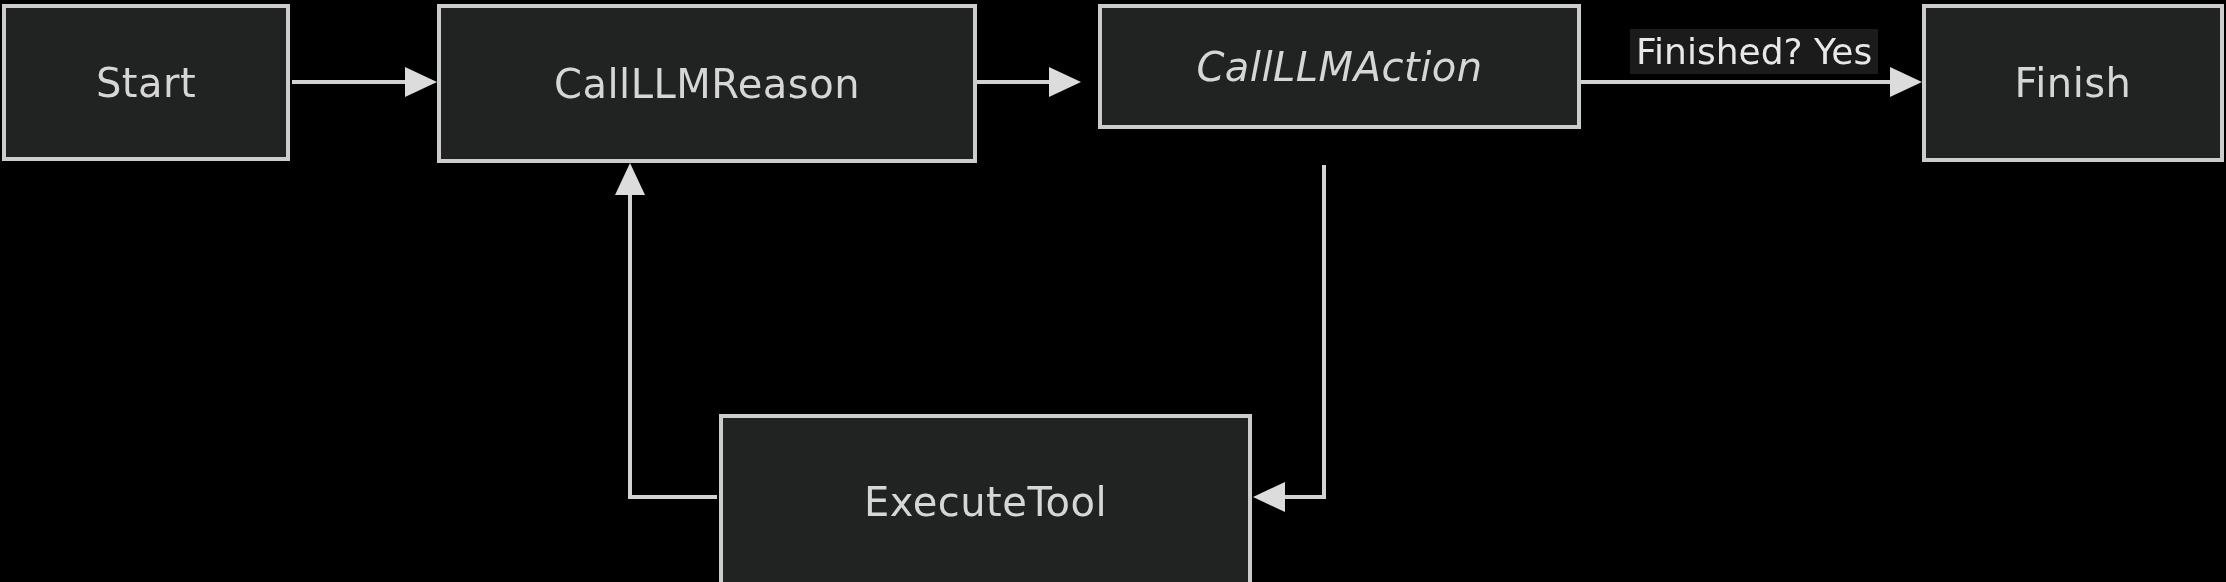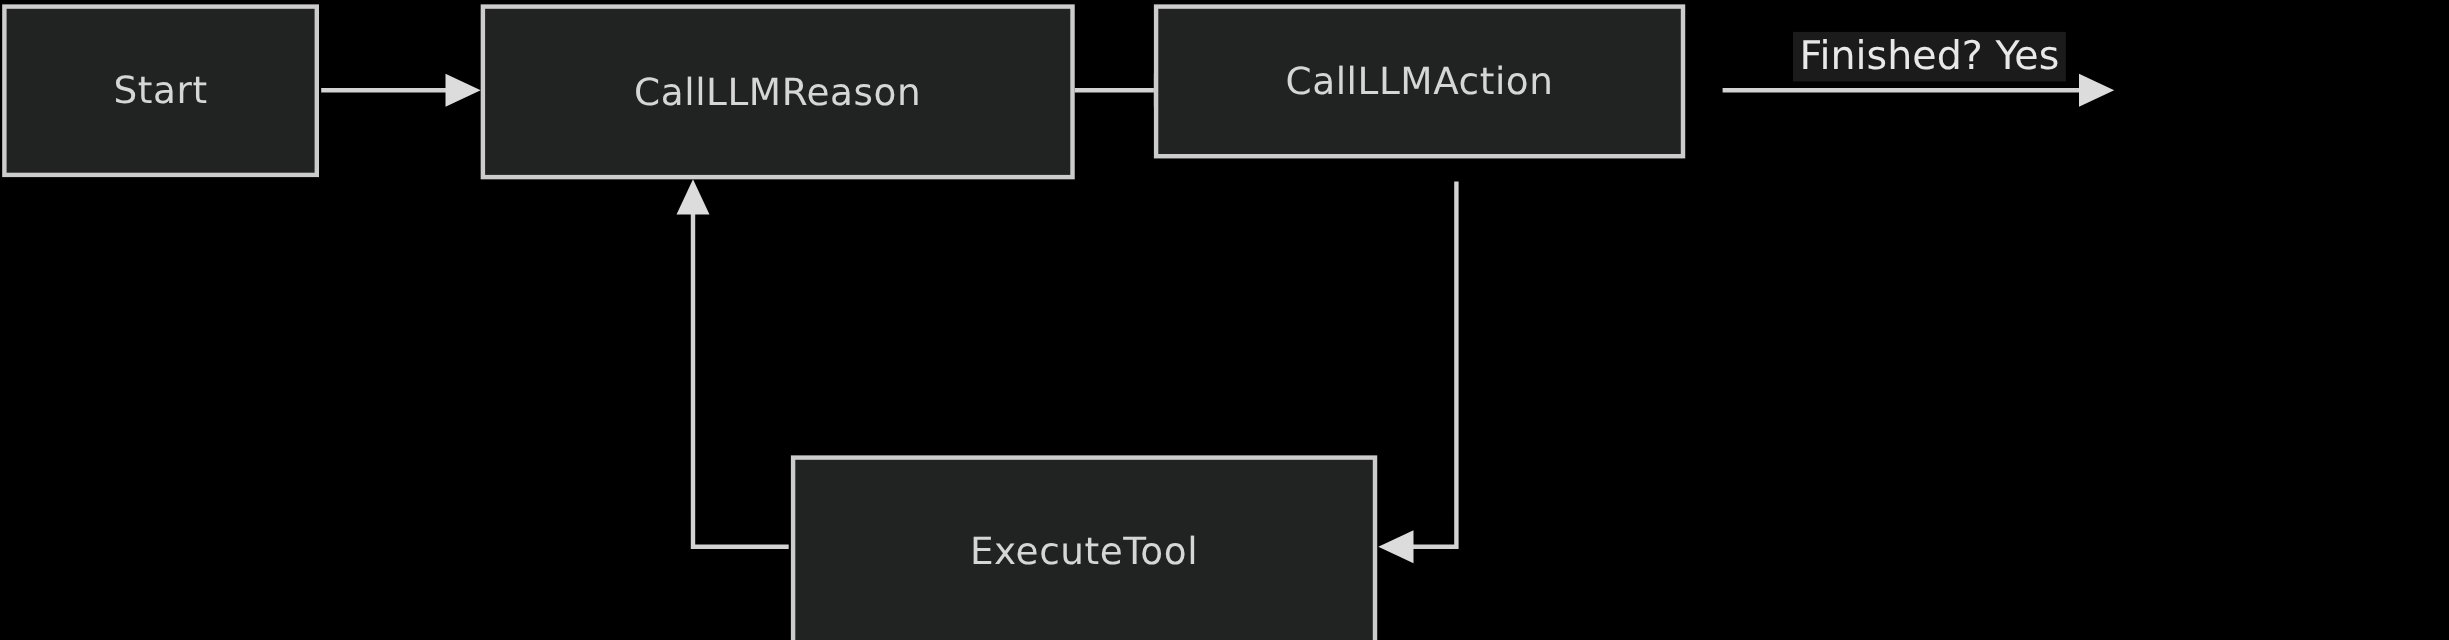--- a/index.html
+++ b/index.html
@@ -36,21 +36,21 @@
     position: absolute;
     box-sizing: border-box;
     background: #212222;
     border: 4px solid #cccccc;
     display: flex;
     align-items: center;
     justify-content: center;
   }
   .node-label {
     color: #d6d6d6;
-    font-size: 34px;
+    font-size: 40px;
     letter-spacing: 0.5px;
     white-space: nowrap;
   }
   .edge-label {
     position: absolute;
     background: #1b1b1b;
     color: #e8e8e8;
     font-size: 36px;
     line-height: 1.15;
     padding: 2px 6px;
@@ -59,21 +59,21 @@
   .edge-label.yes {
     left: 1630px;
     top: 29px;
   }
   .edge-label.no {
     left: 1356px;
     top: 321px;
   }
   .node-start   { left: 2px;    top: 4px;   width: 288px; height: 157px; }
   .node-reason  { left: 437px;  top: 4px;   width: 540px; height: 159px; }
-  .node-action  { left: 1049px; top: 4px;   width: 483px; height: 140px; }
+  .node-action  { left: 1098px; top: 4px;   width: 483px; height: 125px; font-style: italic; }
   .node-finish  { left: 1922px; top: 4px;   width: 302px; height: 158px; }
   .node-execute { left: 719px;  top: 414px; width: 533px; height: 176px; }
 </style>
 </head>
 <body>
 
 <div class="canvas">
 
   <svg class="edge-layer" viewBox="0 0 2226 582" xmlns="http://www.w3.org/2000/svg">
 
@@ -98,20 +98,23 @@
   </div>
 
   <div class="node node-reason">
     <span class="node-label">CallLLMReason</span>
   </div>
 
   <div class="node node-action">
     <span class="node-label">CallLLMAction</span>
   </div>
 
+  <div class="node node-finish">
+    <span class="node-label">Finish</span>
+  </div>
 
   <div class="node node-execute">
     <span class="node-label">ExecuteTool</span>
   </div>
 
   <div class="edge-label yes">Finished? Yes</div>
 
 
 </div>
 

